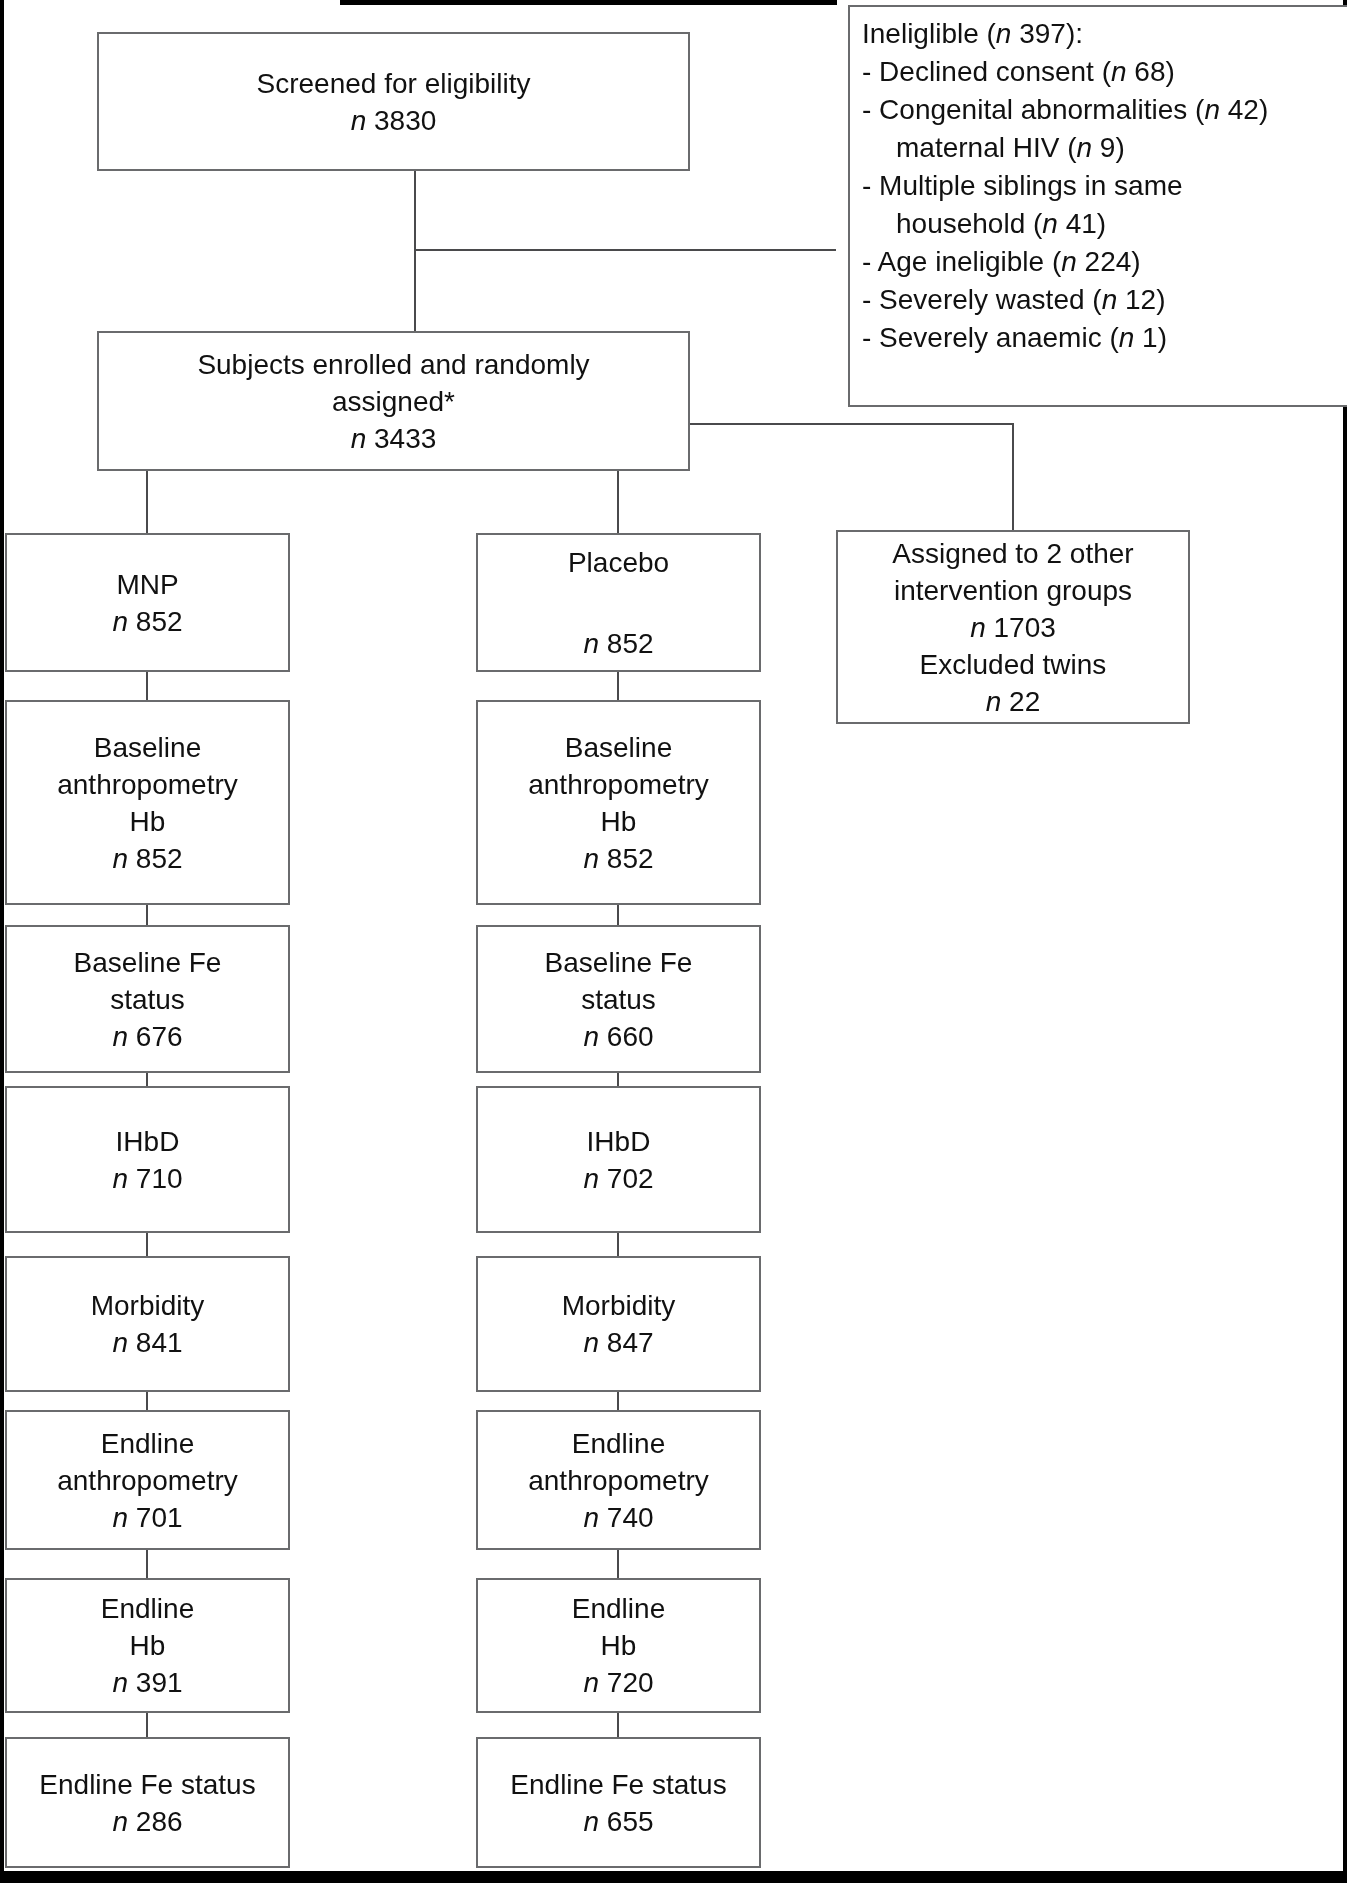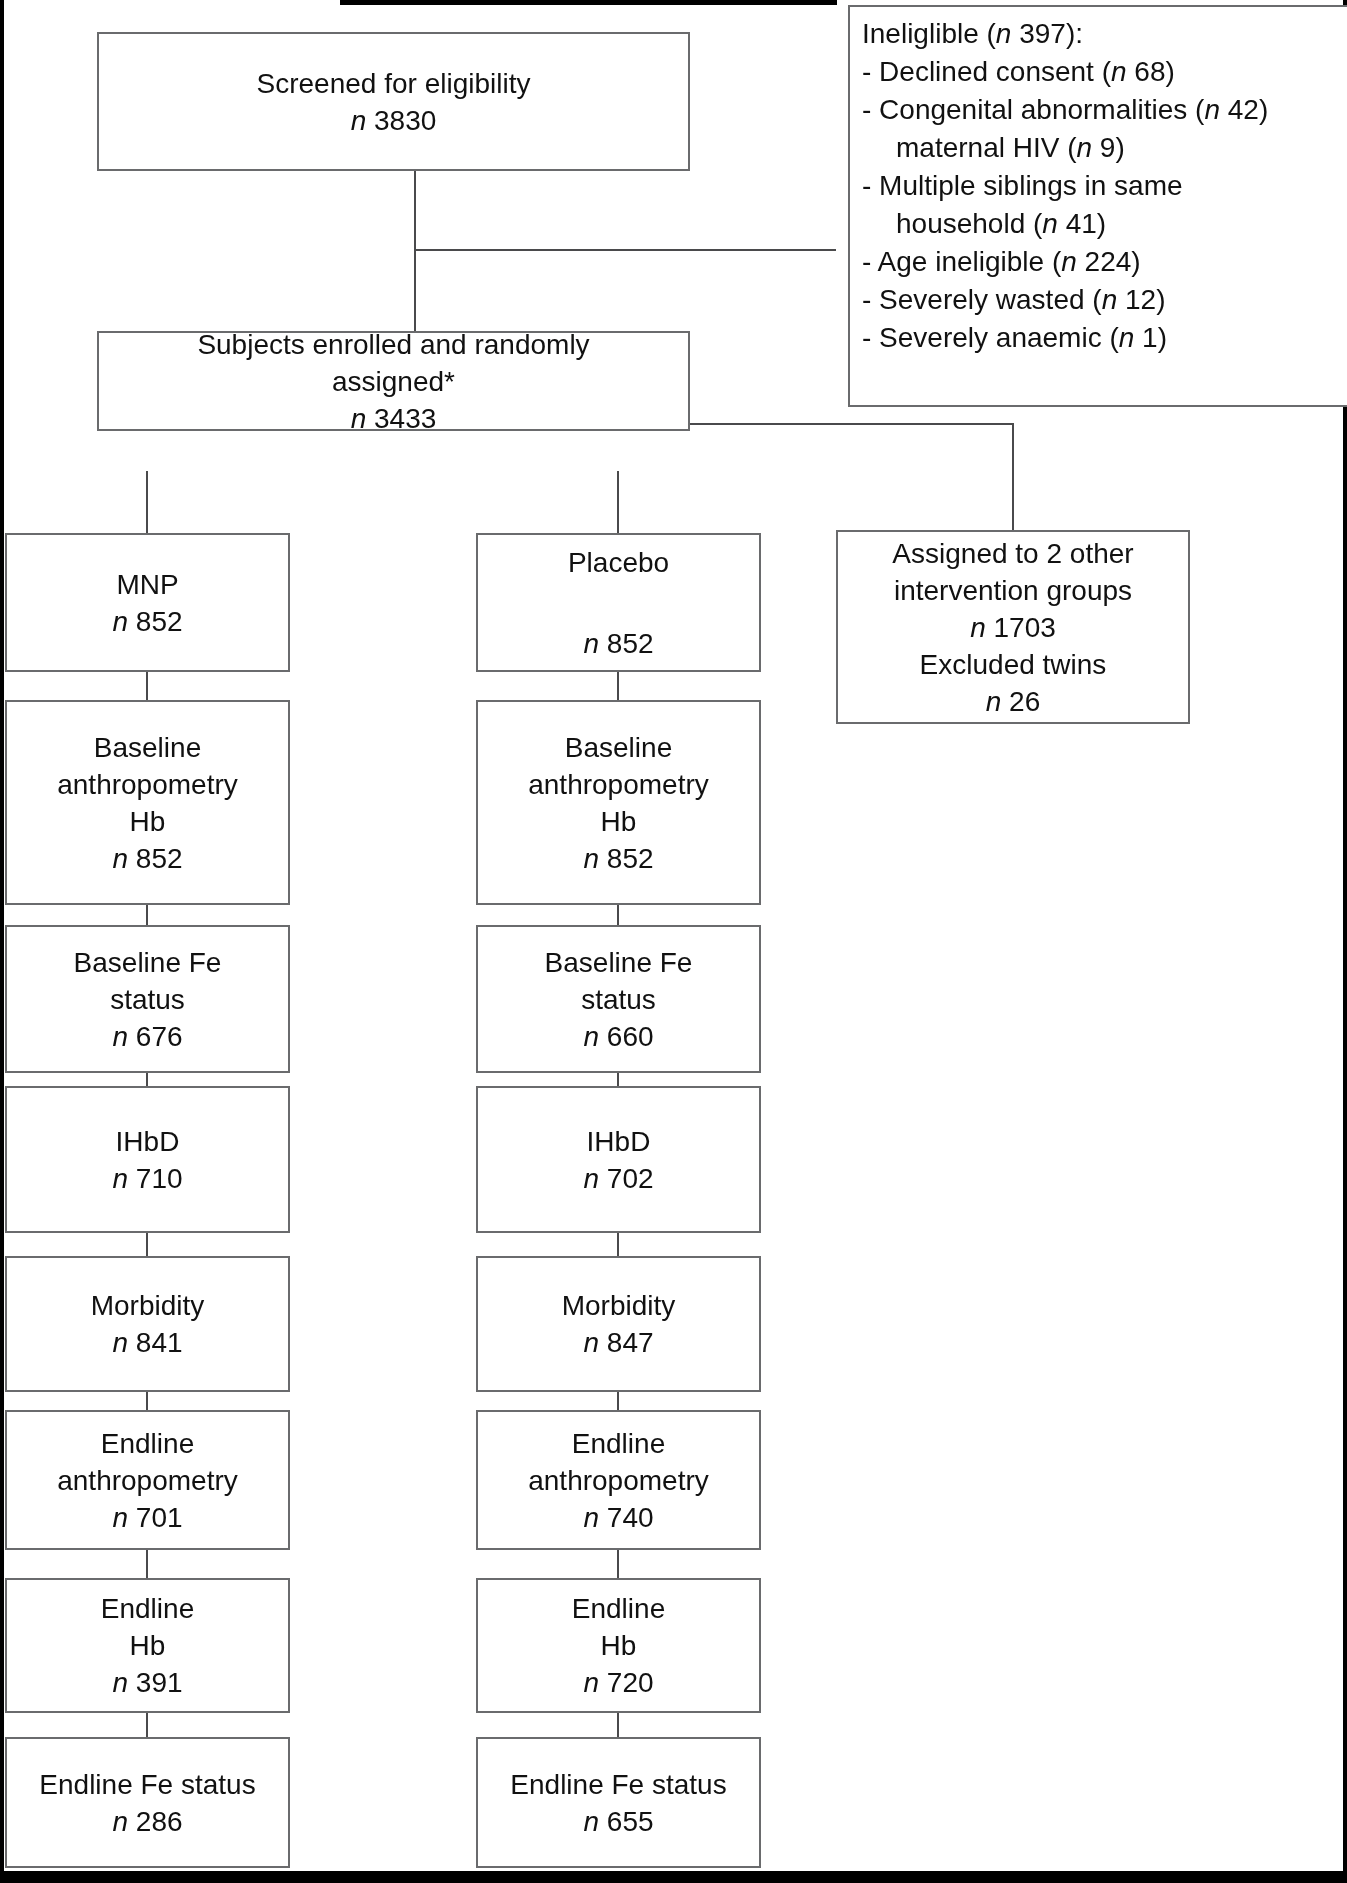--- a/index.html
+++ b/index.html
@@ -86,42 +86,42 @@
     <div class="il"><span>- Declined consent (</span><i class="n">n</i><span> 68)</span></div>
     <div class="il"><span>- Congenital abnormalities (</span><i class="n">n</i><span> 42)</span></div>
     <div class="il ind"><span>maternal HIV (</span><i class="n">n</i><span> 9)</span></div>
     <div class="il"><span>- Multiple siblings in same</span></div>
     <div class="il ind"><span>household (</span><i class="n">n</i><span> 41)</span></div>
     <div class="il"><span>- Age ineligible (</span><i class="n">n</i><span> 224)</span></div>
     <div class="il"><span>- Severely wasted (</span><i class="n">n</i><span> 12)</span></div>
     <div class="il"><span>- Severely anaemic (</span><i class="n">n</i><span> 1)</span></div>
   </div>
 
-  <div class="fbox" style="left:97px;top:331px;width:593px;height:100px;">
+  <div class="fbox" style="left:97px;top:331px;width:593px;height:140px;">
     <div class="bl">Subjects enrolled and randomly</div>
     <div class="bl">assigned*</div>
     <div class="bl"><i class="n">n</i><span> 3433</span></div>
   </div>
 
   <div class="fbox" style="left:5px;top:533px;width:285px;height:139px;">
     <div class="bl">MNP</div>
     <div class="bl"><i class="n">n</i><span> 852</span></div>
   </div>
 
   <div class="fbox" style="left:476px;top:533px;width:285px;height:139px;gap:44px;">
     <div class="bl">Placebo</div>
     <div class="bl"><i class="n">n</i><span> 852</span></div>
   </div>
 
   <div class="fbox" style="left:836px;top:530px;width:354px;height:194px;">
     <div class="bl">Assigned to 2 other</div>
     <div class="bl">intervention groups</div>
     <div class="bl"><i class="n">n</i><span> 1703</span></div>
     <div class="bl">Excluded twins</div>
-    <div class="bl"><i class="n">n</i><span> 26</span></div>
+    <div class="bl"><i class="n">n</i><span> 22</span></div>
   </div>
 
   <div class="fbox" style="left:5px;top:700px;width:285px;height:205px;">
     <div class="bl">Baseline</div>
     <div class="bl">anthropometry</div>
     <div class="bl">Hb</div>
     <div class="bl"><i class="n">n</i><span> 852</span></div>
   </div>
 
   <div class="fbox" style="left:5px;top:925px;width:285px;height:148px;">

